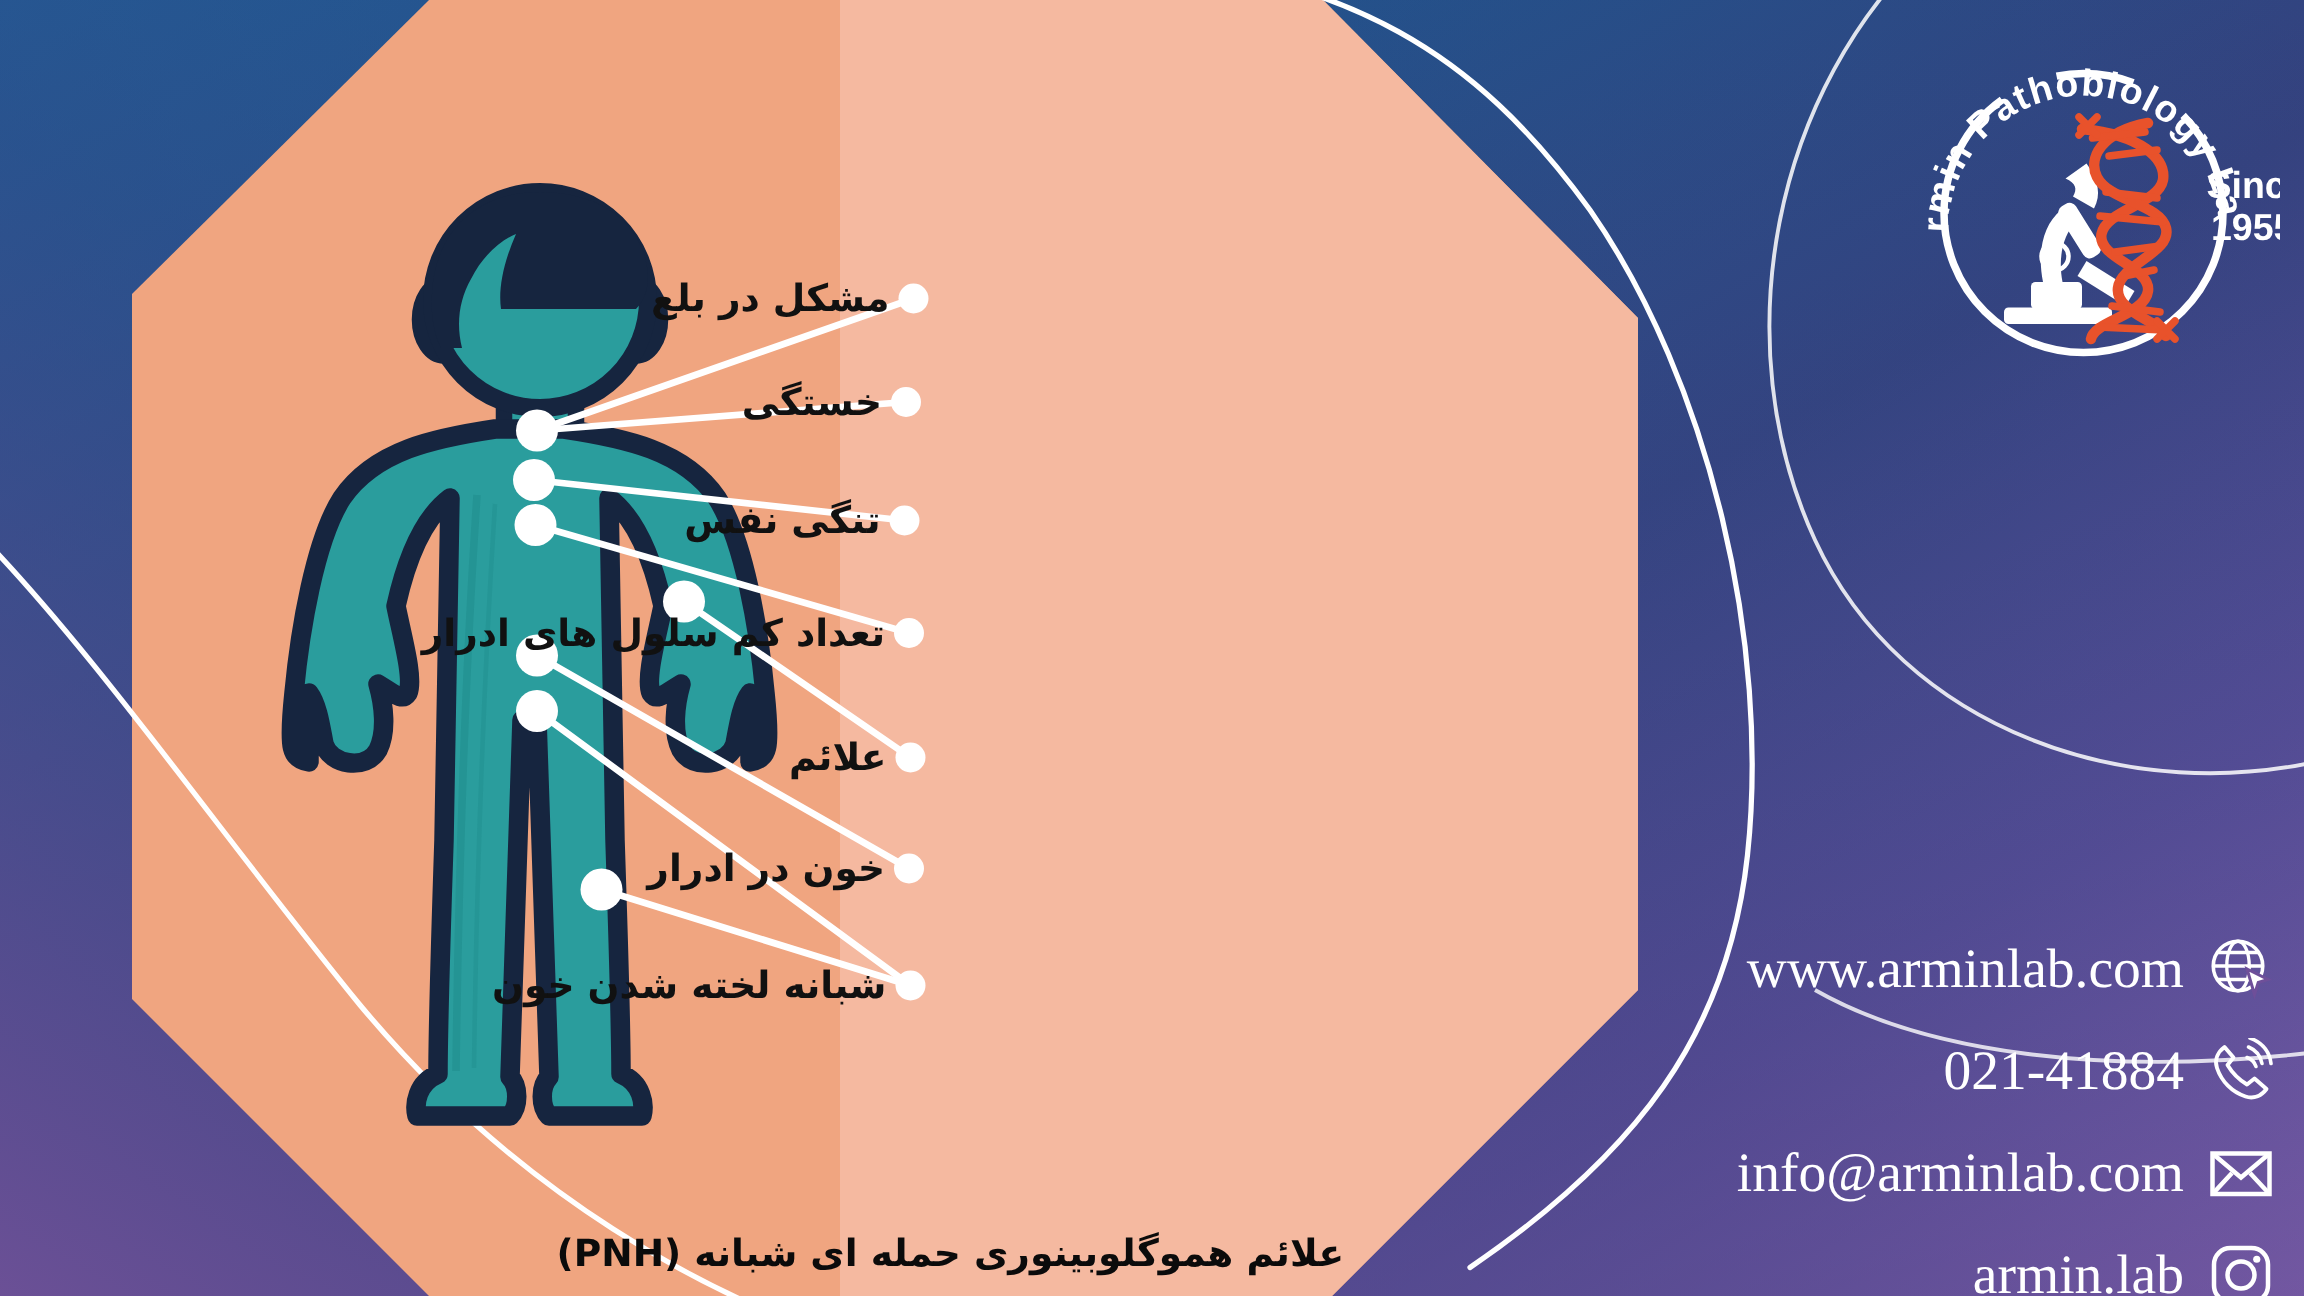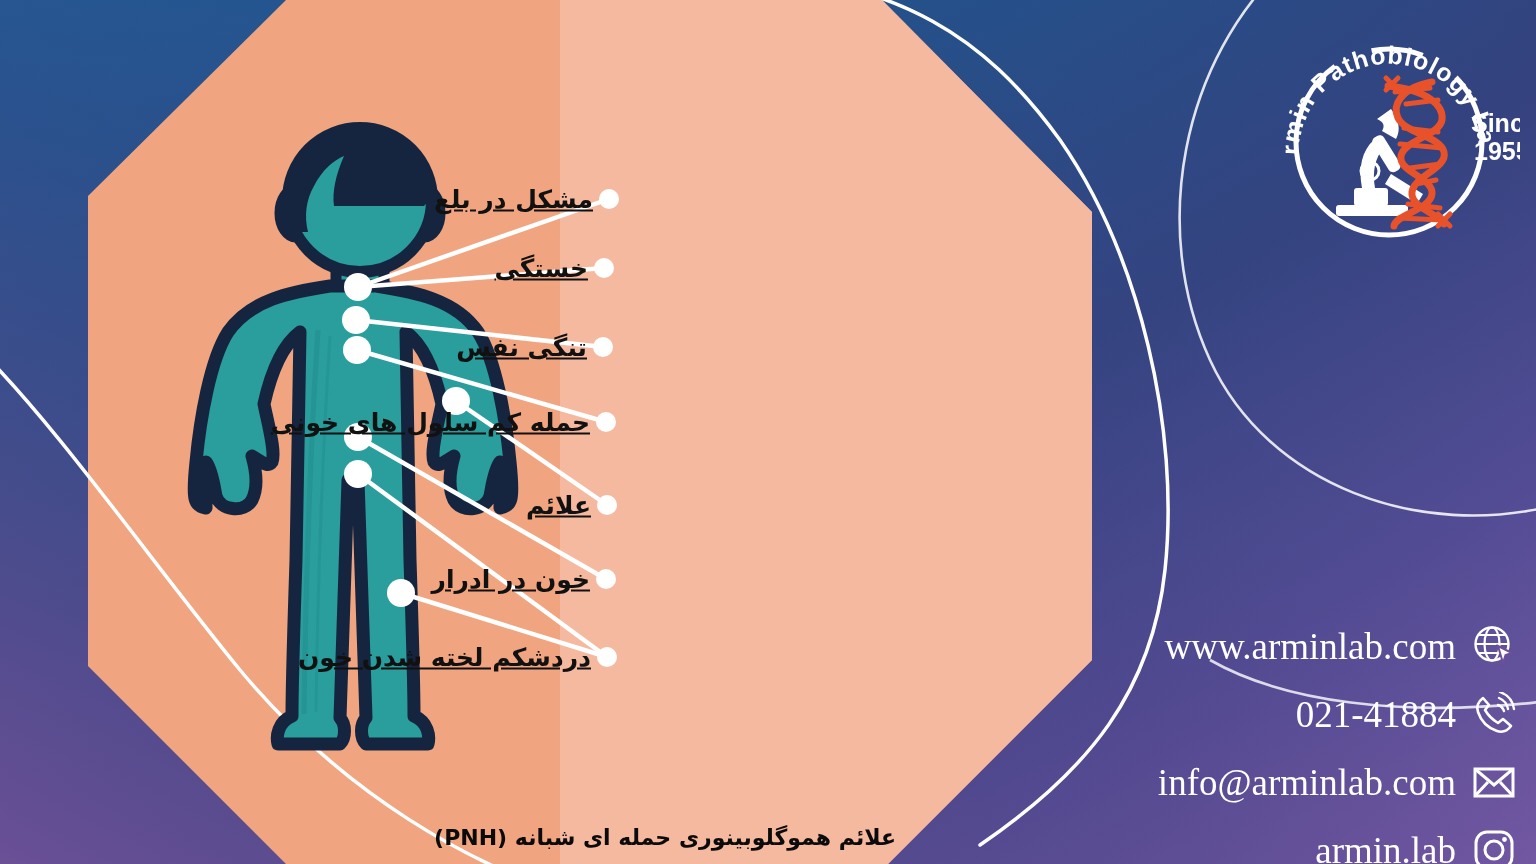--- a/index.html
+++ b/index.html
@@ -16,31 +16,30 @@
     position:absolute;
     color:#111111;
     font-weight:bold;
     font-size:25px;
     white-space:nowrap;
     direction:rtl;
     text-align:right;
     transform:translateY(-50%);
     letter-spacing:0px;
     font-family:"DejaVu Sans","Liberation Sans",sans-serif;
-    text-decoration:underline;
   }
 
   
   #title{
     position:absolute;
     right:640px;
     bottom:14px;
     color:#0b0b0b;
     font-weight:bold;
-    font-size:22px;
+    font-size:25px;
     white-space:nowrap;
     direction:rtl;
     font-family:"DejaVu Sans","Liberation Sans",sans-serif;
   }
 
   
   #contact{
     position:absolute;
     right:20px;
     top:615px;
@@ -184,24 +183,24 @@
       <circle cx="606" cy="422" r="10" fill="#ffffff"></circle>
       <circle cx="607" cy="505" r="10" fill="#ffffff"></circle>
       <circle cx="606" cy="579" r="10" fill="#ffffff"></circle>
       <circle cx="607" cy="657" r="10" fill="#ffffff"></circle>
     </svg>
 
   <div id="labels">
       <div class="label" style="right: 943px; top: 199px;">مشکل در بلع</div>
       <div class="label" style="right: 948px; top: 268px;">خستگی</div>
       <div class="label" style="right: 949px; top: 347px; text-align: center;">تنگی نفس</div>
-      <div class="label" style="right: 946px; top: 422px;">حمله کم سلول های خونی</div>
+      <div class="label" style="right: 946px; top: 422px;">تعداد کم سلول های ادرار</div>
       <div class="label" style="right: 945px; top: 505px;">علائم</div>
       <div class="label" style="right: 946px; top: 579px;">خون در ادرار</div>
-      <div class="label" style="right: 945px; top: 657px;">دردشکم لخته شدن خون</div>
+      <div class="label" style="right: 945px; top: 657px;">شبانه لخته شدن خون</div>
     </div>
 
   <div id="title">علائم هموگلوبینوری حمله ای شبانه (PNH)</div>
 
   <svg id="logo" viewBox="0 0 262 262">
     <defs>
       <path id="arcTop" d="M 41 152 A 90 90 0 0 1 221 140"></path>
       <pattern id="dnaHatch" width="7" height="7" patternTransform="rotate(45)" patternUnits="userSpaceOnUse">
         <rect width="7" height="7" fill="#1d4f86"></rect>
         <line x1="0" y1="0" x2="0" y2="7" stroke="#e8522b" stroke-width="2.6"></line>

